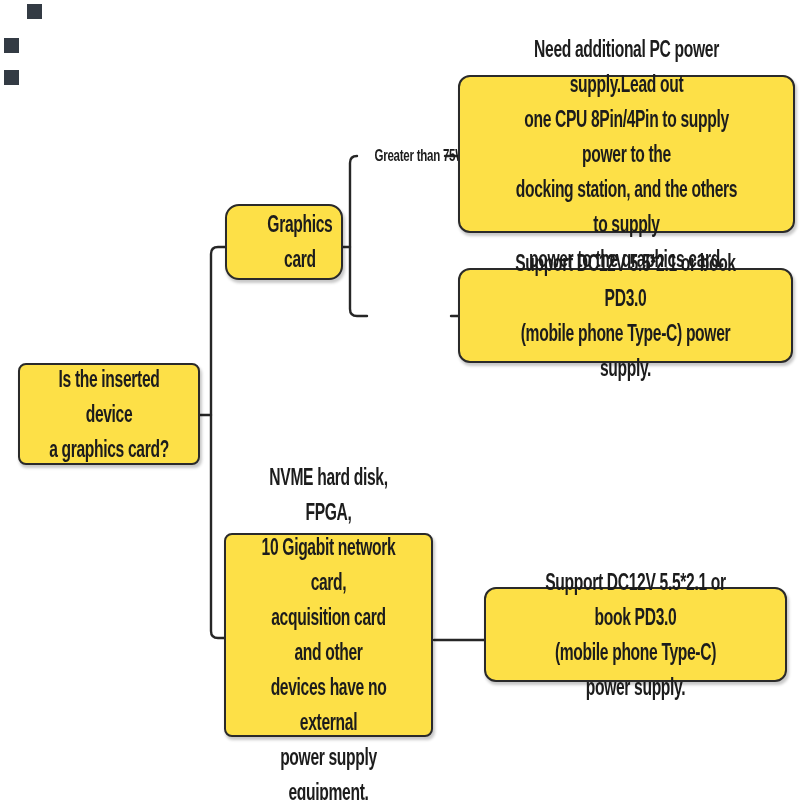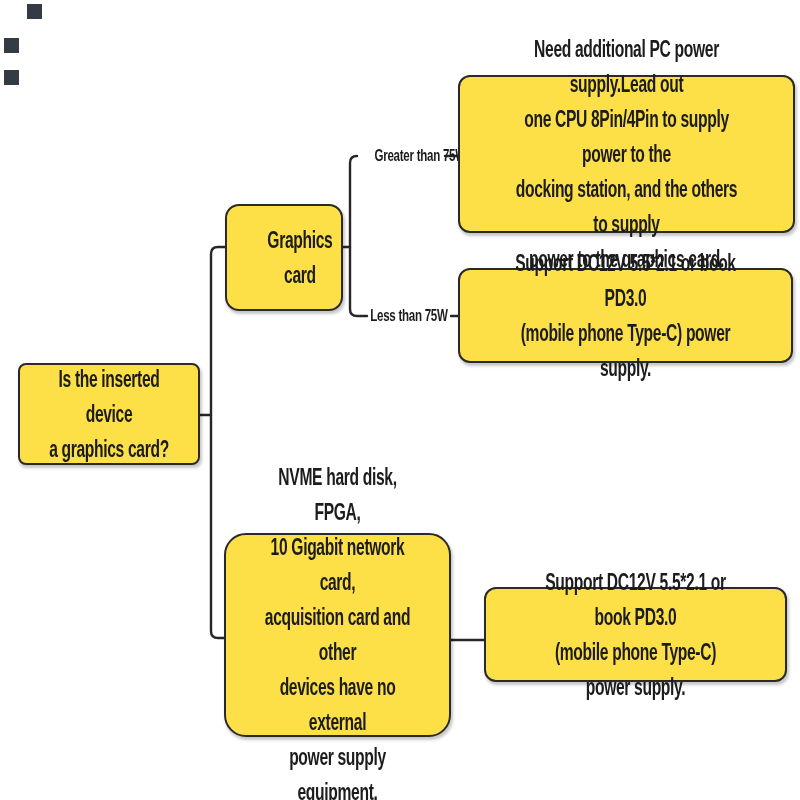--- a/index.html
+++ b/index.html
@@ -72,24 +72,24 @@
     width: 15px;
     height: 15px;
     background: var(--corner_mark, #333b44);
   }
   .sq1 { left: 27px; top: 4px; }
   .sq2 { left: 4px;  top: 38px; }
   .sq3 { left: 4px;  top: 70px; }
 
   
   .root-box   { left: 18px;  top: 363px; width: 182px; height: 102px; border-radius: 8px; }
-  .gc-box     { left: 225px; top: 204px; width: 118px; height: 107px;  border-radius: 14px; padding-left: 32px; }
+  .gc-box     { left: 225px; top: 204px; width: 118px; height: 76px;  border-radius: 14px; padding-left: 32px; }
   .out-top    { left: 458px; top: 75px;  width: 337px; height: 158px; border-radius: 12px; }
   .out-mid    { left: 458px; top: 268px; width: 335px; height: 95px;  border-radius: 12px; }
-  .nvme-box   { left: 224px; top: 533px; width: 227px; height: 204px; border-radius: 22px; }
+  .nvme-box   { left: 224px; top: 533px; width: 209px; height: 204px; border-radius: 8px; }
   .out-bottom { left: 484px; top: 587px; width: 303px; height: 95px;  border-radius: 12px; }
 
   .label-greater { left: 348px; top: 143px; width: 104px; height: 26px; margin-left: 20px; }
   .label-less    { left: 357px; top: 303px; width: 104px; height: 26px; }
 </style>
 </head>
 <body>
 
 <div class="canvas">
 
@@ -120,23 +120,20 @@
   </div>
 
   <div class="node gc-box">
     <span class="t">Graphics card</span>
   </div>
 
   <div class="edge-label label-greater">
     <span class="t">Greater than 75W</span>
   </div>
 
-  <div class="edge-label label-less">
-    <span class="t">Less than 75W</span>
-  </div>
 
   <div class="node out-top">
     <span class="t">Need additional PC power supply.Lead out
 one CPU 8Pin/4Pin to supply power to the
 docking station, and the others to supply
 power to the graphics card.</span>
   </div>
 
   <div class="node out-mid">
     <span class="t">Support DC12V 5.5*2.1 or book PD3.0

